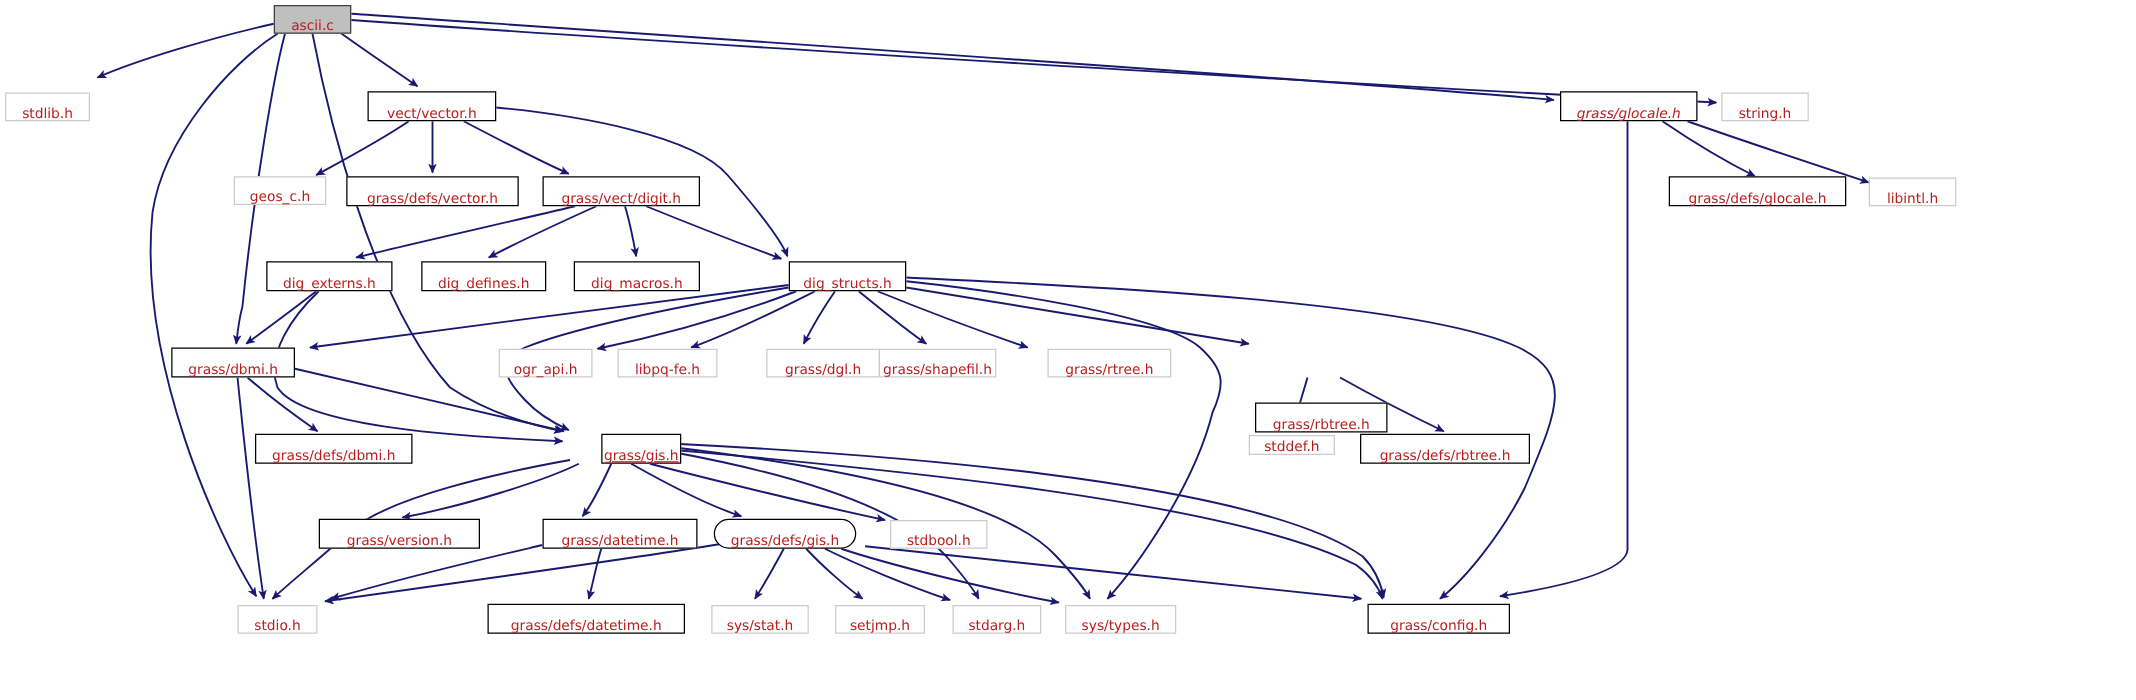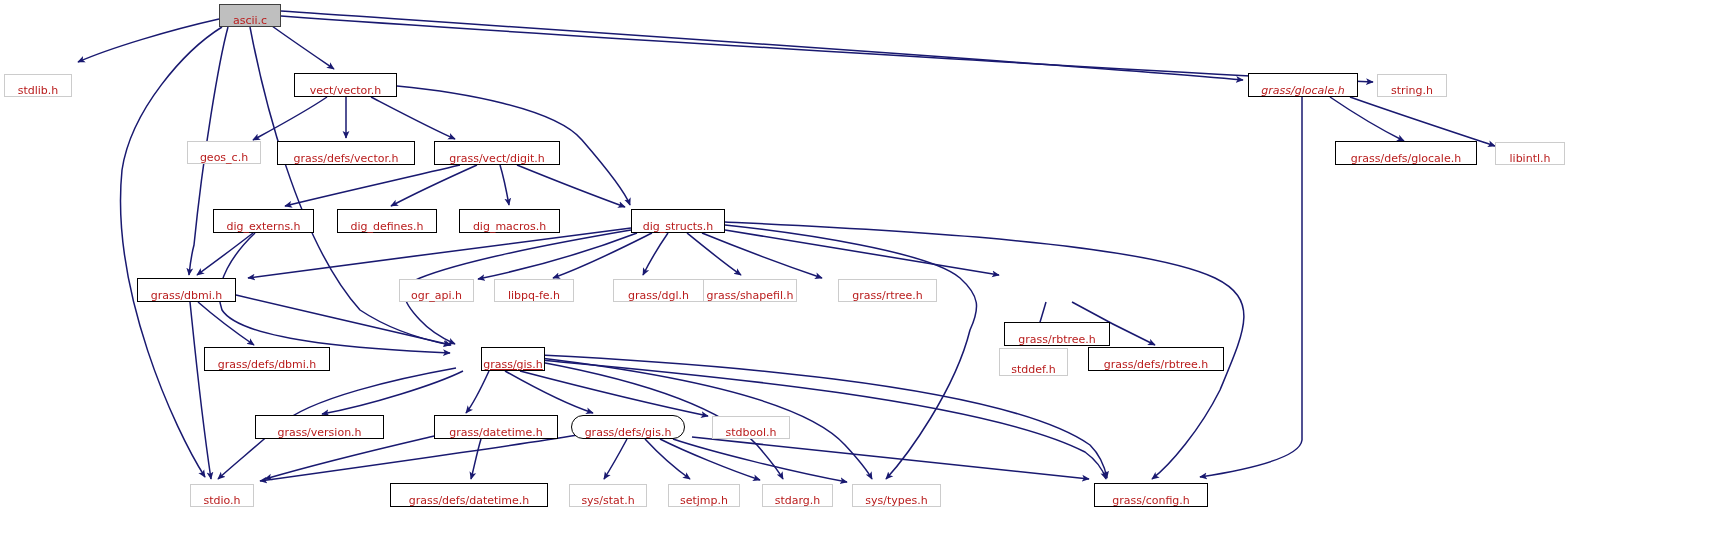--- a/index.html
+++ b/index.html
@@ -138,21 +138,21 @@
     </div>
     <div class="node normal" style="left: 1004px; top: 278px; width: 106px; height: 24px; margin-top: 44px;">
       <span>grass/rbtree.h</span>
     </div>
     <div class="node normal" style="left: 204px; top: 347px; width: 126px; height: 24px;">
       <span>grass/defs/dbmi.h</span>
     </div>
     <div class="node normal" style="left: 481px; top: 347px; width: 64px; height: 24px; text-decoration: underline;">
       <span>grass/gis.h</span>
     </div>
-    <div class="node ext" style="left: 999px; top: 348px; width: 69px; height: 28px;">
+    <div class="node ext" style="left: 999px; top: 348px; width: 69px; height: 16px;">
       <span>stddef.h</span>
     </div>
     <div class="node normal" style="left: 1088px; top: 347px; width: 136px; height: 24px;">
       <span>grass/defs/rbtree.h</span>
     </div>
     <div class="node normal" style="left: 255px; top: 415px; width: 129px; height: 24px;">
       <span>grass/version.h</span>
     </div>
     <div class="node normal" style="left: 434px; top: 415px; width: 124px; height: 24px;">
       <span>grass/datetime.h</span>

